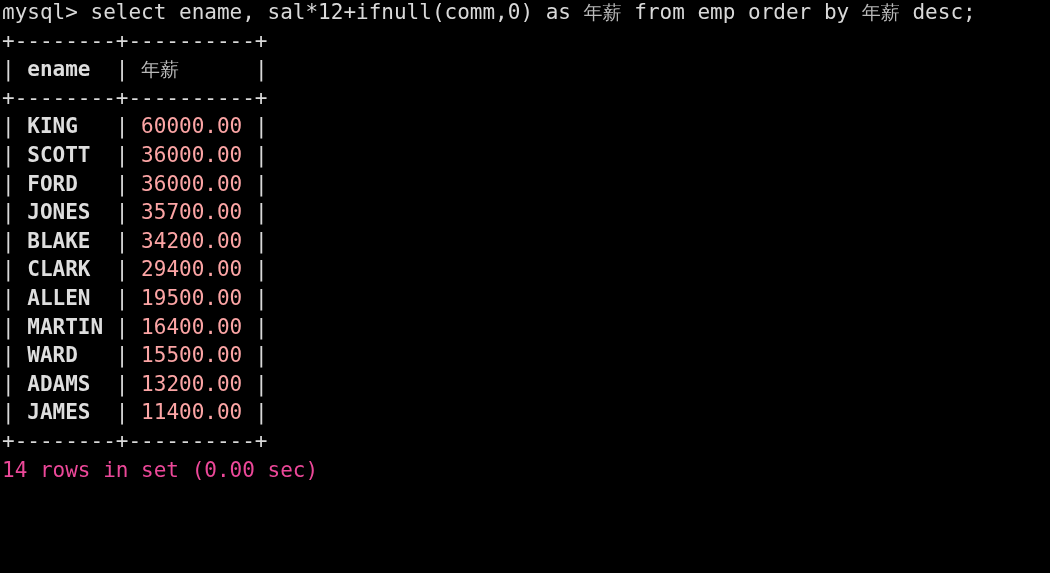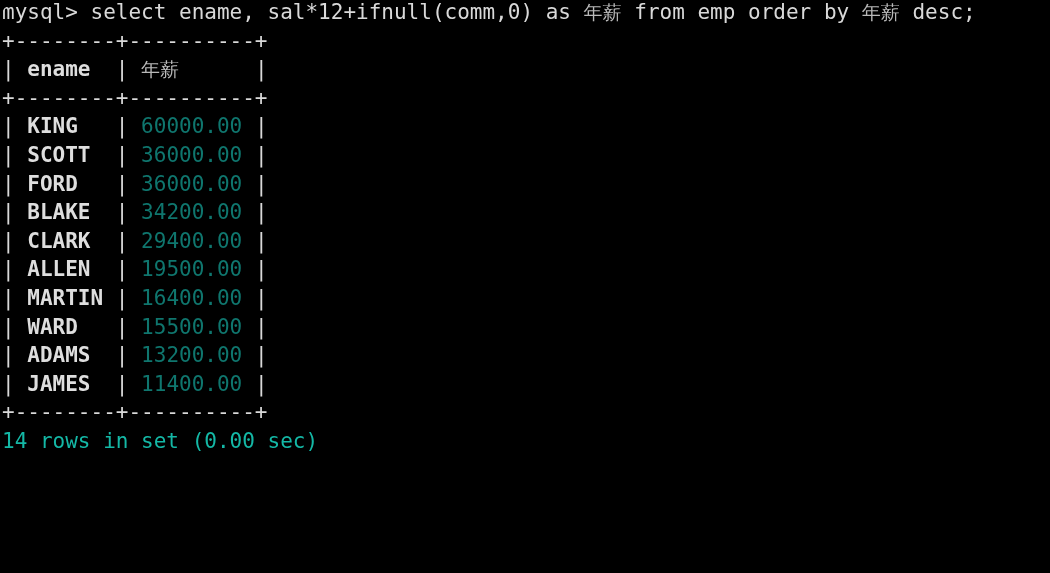--- a/index.html
+++ b/index.html
@@ -40,40 +40,41 @@
     margin-top: -2px;
   }
   .cjk {
     font-family: "DejaVu Sans", "Liberation Sans", sans-serif;
     font-size: 19px;
     color: #b9b9b9;
   }
   .sep { color: #d9d9d9; }
   .pipe { color: #d9d9d9; }
   .cellname { color: #dedede; font-weight: bold; }
-  .cellnum { color: #0f766e; }
-  .footer { color: #14b8a6; }
+  .cellnum { color: #fca5a5; }
+  .footer { color: #ec4899; }
 </style>
 </head>
 <body>
 
 <div id="terminal">
 
   <div class="line prompt-line"><span>mysql&gt; </span><span>select ename, sal*12+ifnull(comm,0) as </span><span class="cjk">年薪</span><span> from emp order by </span><span class="cjk">年薪</span><span> desc;</span></div>
 
   <div class="line sep">+--------+----------+</div>
 
   <div class="line"><span class="pipe">| </span><span class="cellname">ename</span><span class="pipe">  | </span><span class="cjk">年薪</span><span class="pipe">      |</span></div>
 
   <div class="line sep">+--------+----------+</div>
 
   <div id="rows-container">
       <div class="line"><span class="pipe">| </span><span class="cellname">KING  </span><span class="pipe"> | </span><span class="cellnum">60000.00</span><span class="pipe"> |</span></div>
       <div class="line"><span class="pipe">| </span><span class="cellname">SCOTT </span><span class="pipe"> | </span><span class="cellnum">36000.00</span><span class="pipe"> |</span></div>
       <div class="line"><span class="pipe">| </span><span class="cellname">FORD  </span><span class="pipe"> | </span><span class="cellnum">36000.00</span><span class="pipe"> |</span></div>
+      <div class="line"><span class="pipe">| </span><span class="cellname">JONES </span><span class="pipe"> | </span><span class="cellnum">35700.00</span><span class="pipe"> |</span></div>
       <div class="line"><span class="pipe">| </span><span class="cellname">BLAKE </span><span class="pipe"> | </span><span class="cellnum">34200.00</span><span class="pipe"> |</span></div>
       <div class="line"><span class="pipe">| </span><span class="cellname">CLARK </span><span class="pipe"> | </span><span class="cellnum">29400.00</span><span class="pipe"> |</span></div>
       <div class="line"><span class="pipe">| </span><span class="cellname">ALLEN </span><span class="pipe"> | </span><span class="cellnum">19500.00</span><span class="pipe"> |</span></div>
       <div class="line"><span class="pipe">| </span><span class="cellname">MARTIN</span><span class="pipe"> | </span><span class="cellnum">16400.00</span><span class="pipe"> |</span></div>
       <div class="line"><span class="pipe">| </span><span class="cellname">WARD  </span><span class="pipe"> | </span><span class="cellnum">15500.00</span><span class="pipe"> |</span></div>
       <div class="line"><span class="pipe">| </span><span class="cellname">ADAMS </span><span class="pipe"> | </span><span class="cellnum">13200.00</span><span class="pipe"> |</span></div>
       <div class="line"><span class="pipe">| </span><span class="cellname">JAMES </span><span class="pipe"> | </span><span class="cellnum">11400.00</span><span class="pipe"> |</span></div>
     </div>
 
   <div class="line sep">+--------+----------+</div>

